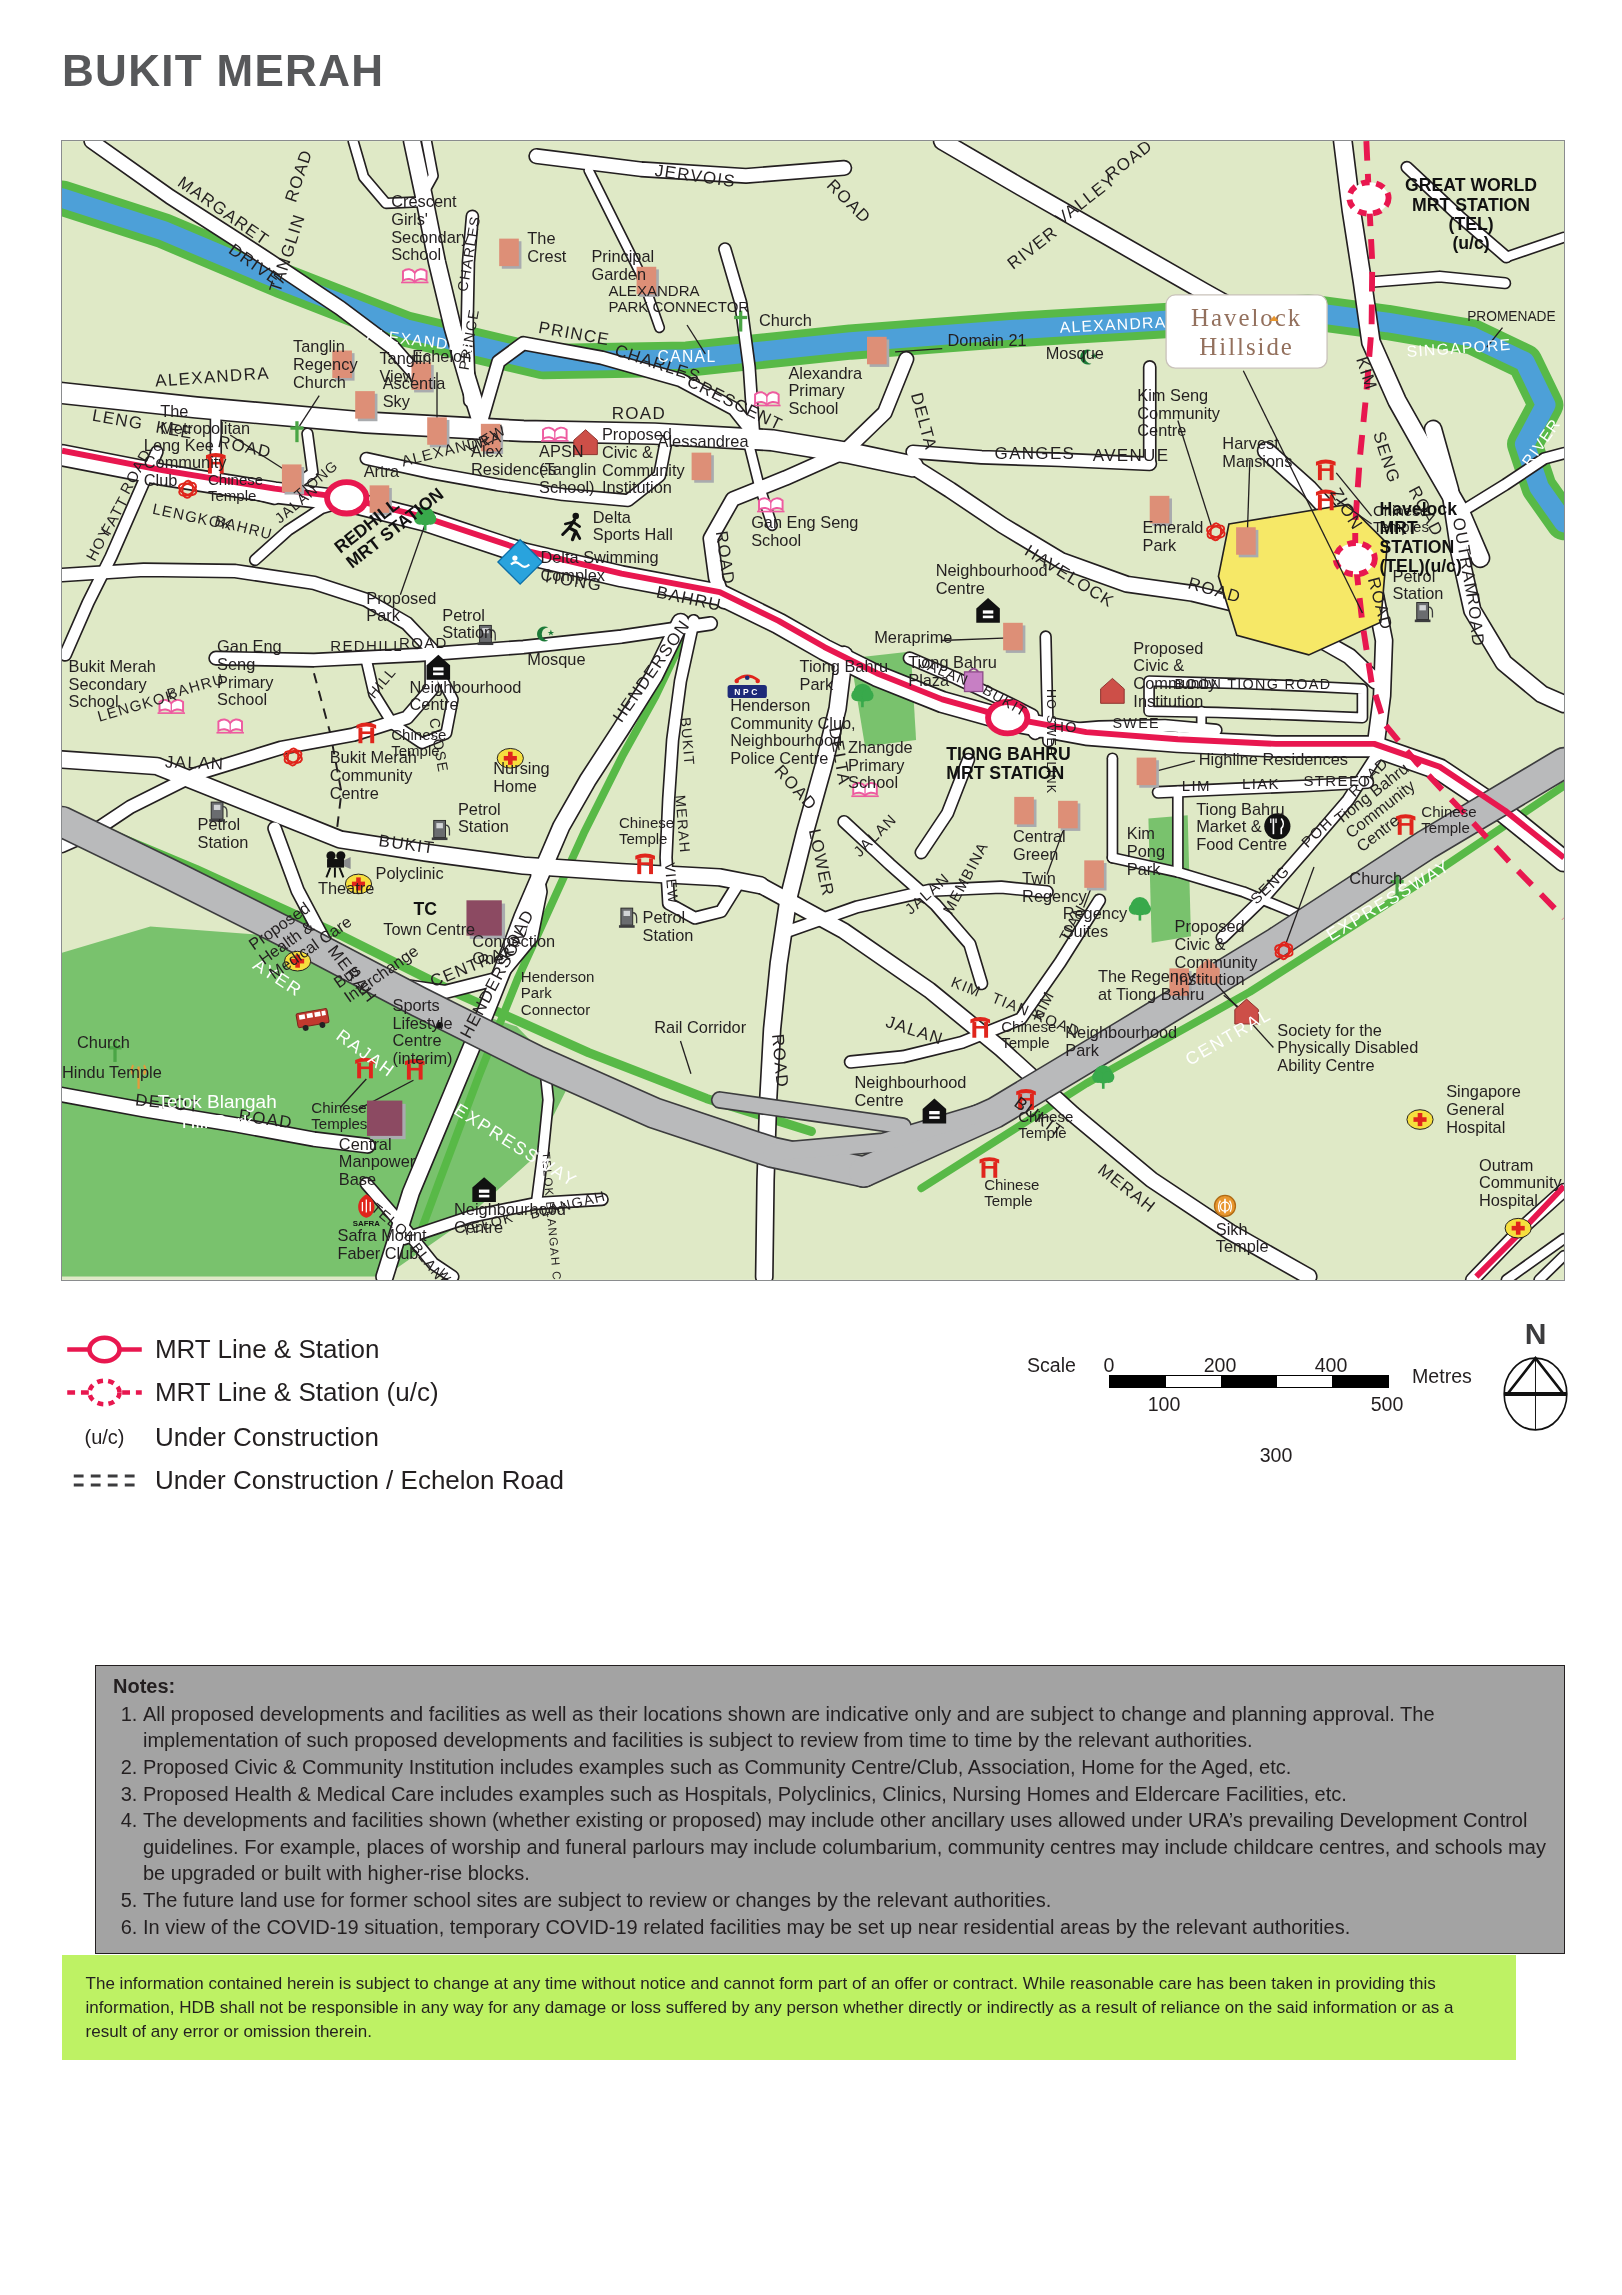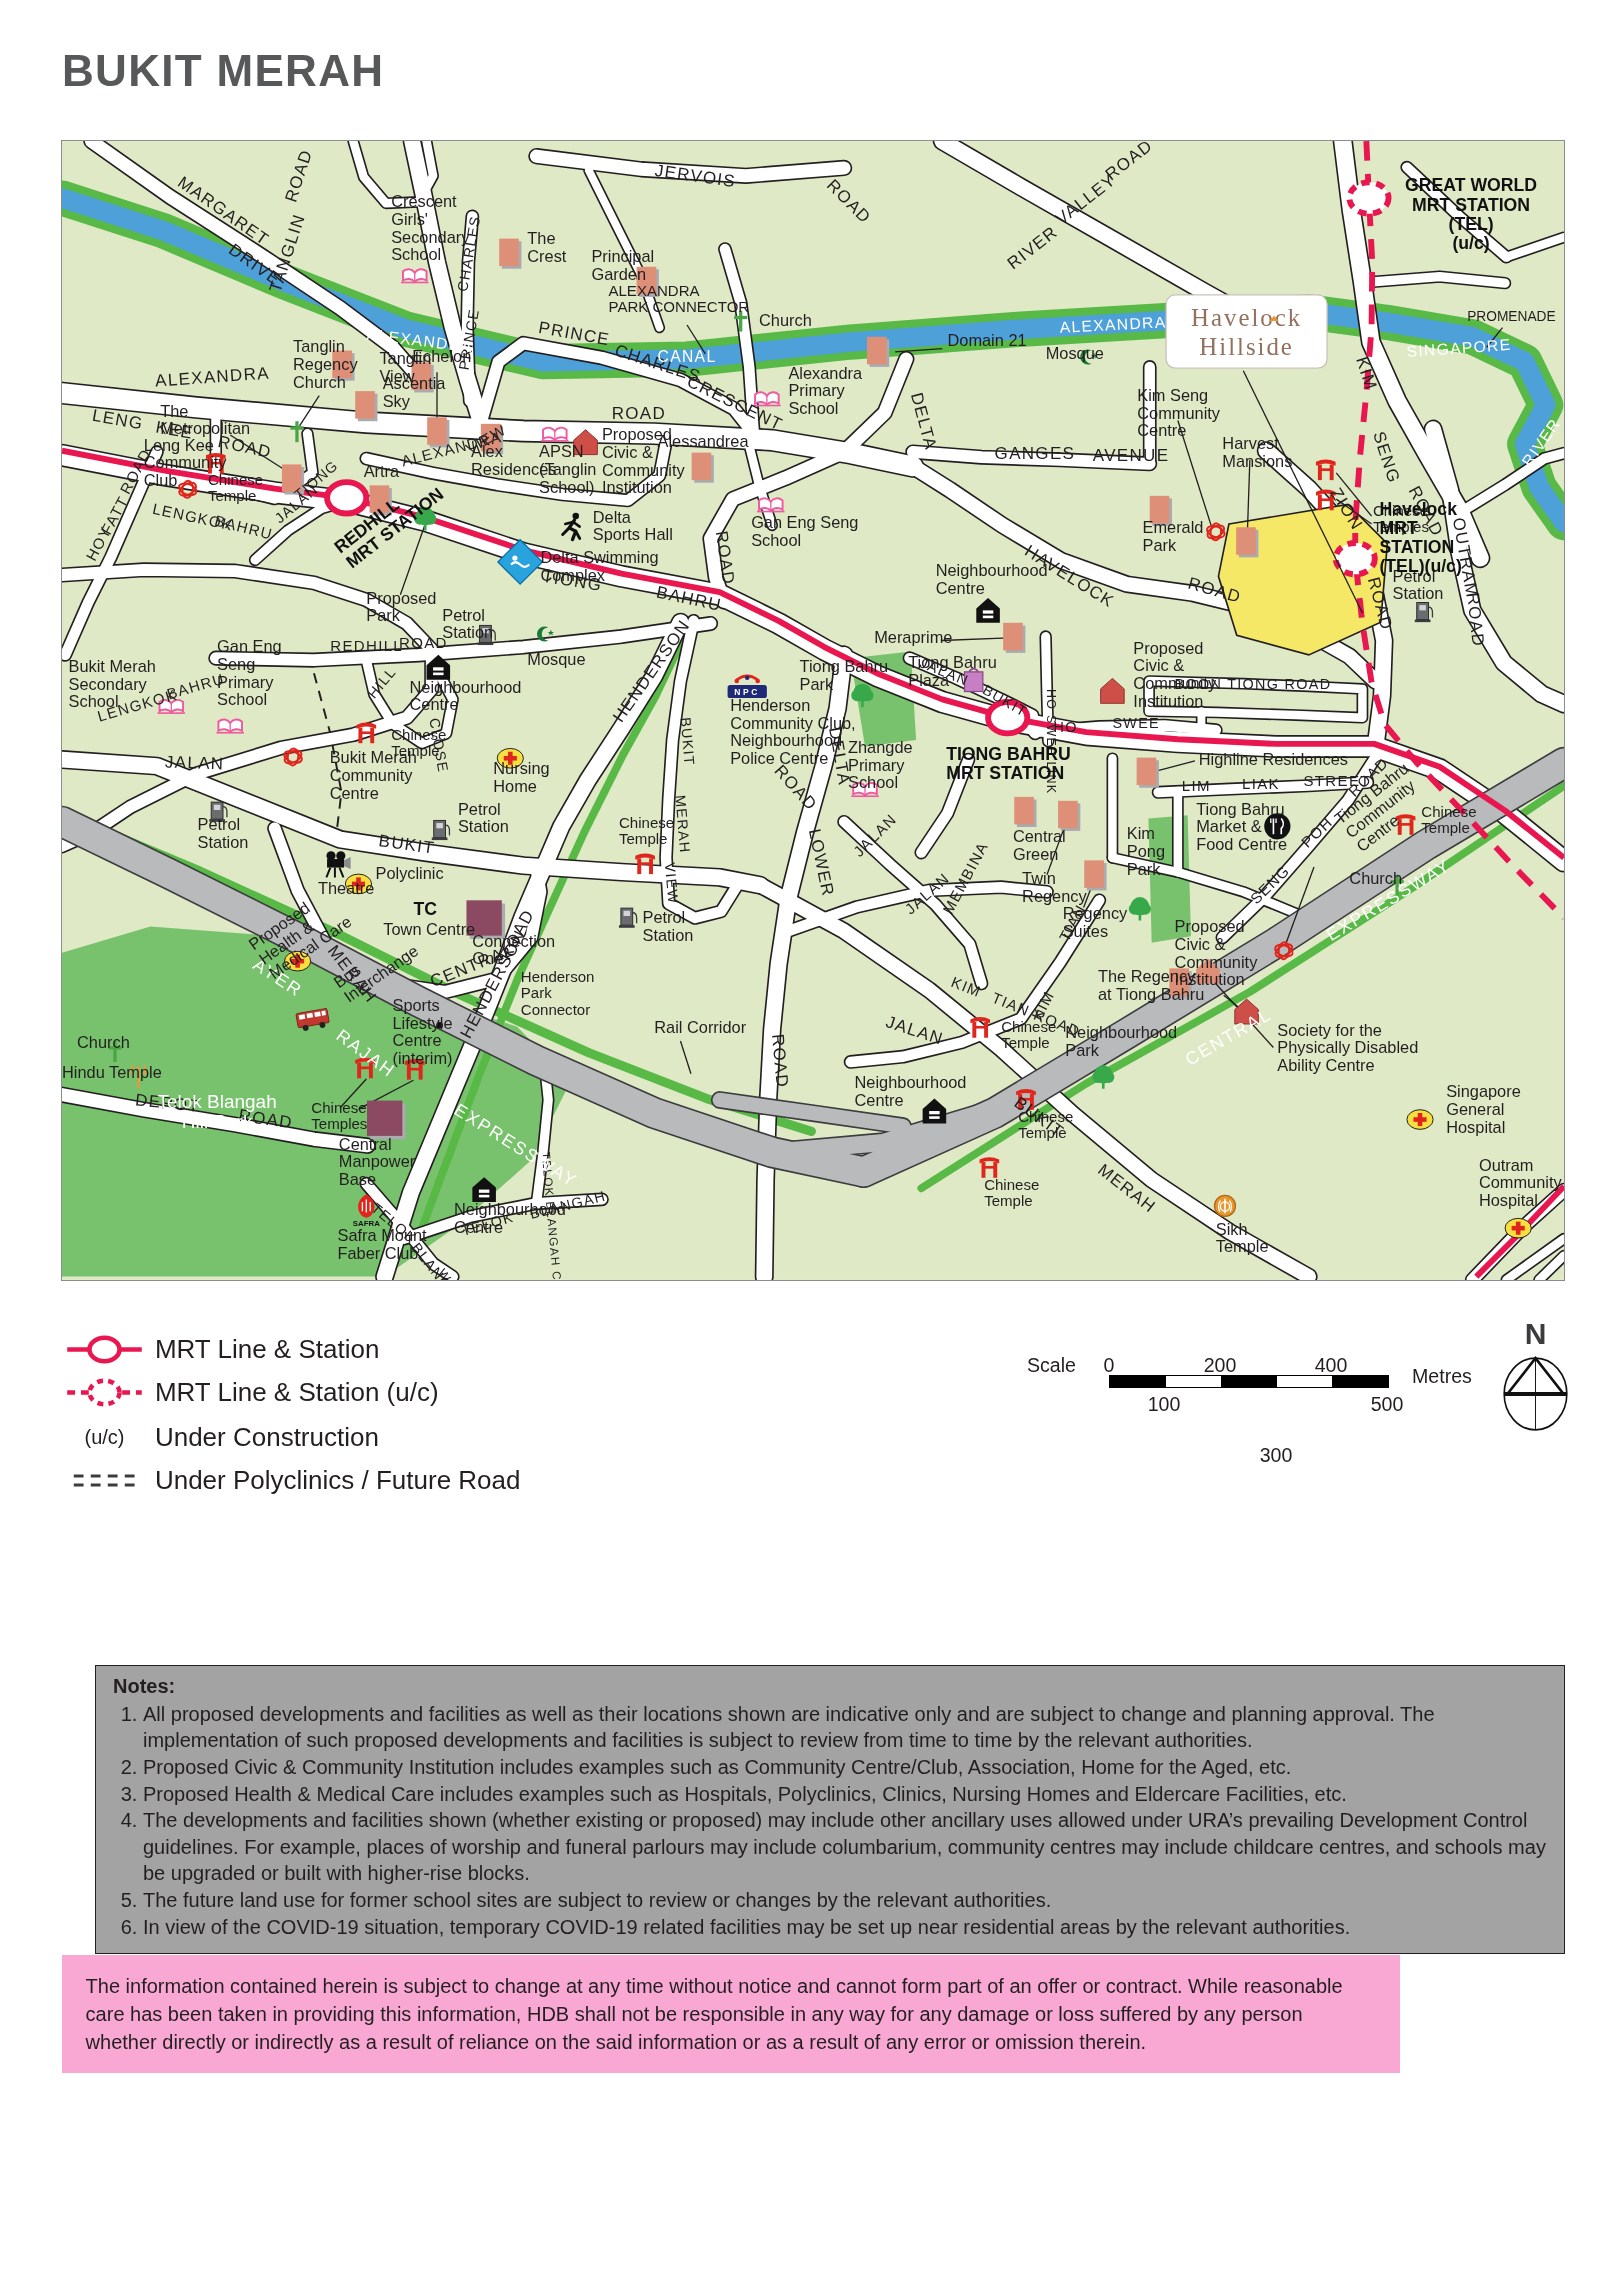--- a/index.html
+++ b/index.html
@@ -14,21 +14,21 @@
   .legend-uc{font-size:20px;width:85px;text-align:center;}
   #scalebar{left:1027px;top:1349px;width:497px;height:72px;}
   #scalebar .sc-txt{position:absolute;font-size:19.6px;}
   #scalebar .bar{position:absolute;top:26px;height:11px;border:1.3px solid #000;background:#fff;}
   #scalebar .seg{position:absolute;top:0;height:100%;}
   #compass{left:1493px;top:1317px;}
   #notes-box{left:95px;top:1665px;width:1470px;border:1.3px solid #231f20;box-sizing:border-box;padding:9.2px 17px 13px 17px;background:#a3a3a3;}
   #notes-title{font-size:20px;font-weight:bold;margin-bottom:2.6px;}
   #notes-list{margin:0;padding-left:30px;}
   #notes-list li{font-size:20px;line-height:1.33;margin:0;}
-  #disclaimer{left:62px;top:1955px;width:1338px;box-sizing:border-box;background:#f9a8d4;padding:17px 23.6px;font-size:20px;line-height:1.4;}
+  #disclaimer{left:62px;top:1955px;width:1454px;box-sizing:border-box;background:#bef264;padding:17px 23.6px;font-size:17px;line-height:1.4;}
 </style>
 </head>
 <body>
 
 <div class="abs" id="page-title">BUKIT MERAH</div>
 
 <div class="abs" id="map-frame">
   <svg id="map-svg" xmlns="http://www.w3.org/2000/svg" viewBox="95 215 2295 1740">
       <rect x="95" y="215" width="2295" height="1740" fill="#dfe9c6"></rect>
       <polygon points="95,1455 230,1415 400,1428 520,1468 650,1522 790,1568 872,1652 812,1772 700,1872 588,1950 95,1950" fill="#79c26d"></polygon>
@@ -823,21 +823,21 @@
       <div class="legend-uc">(u/c)</div>
       <span class="legend-label">Under Construction</span>
     </div>
     <div class="legend-row" style="top: 1466px;">
       <div class="legend-sym">
         <svg width="85" height="29" viewBox="0 0 130 44">
           <line x1="18" y1="15" x2="112" y2="15" stroke="#3c3c3e" stroke-width="4.5" stroke-dasharray="15 11"></line>
           <line x1="18" y1="29" x2="112" y2="29" stroke="#3c3c3e" stroke-width="4.5" stroke-dasharray="15 11"></line>
         </svg>
       </div>
-      <span class="legend-label">Under Polyclinics / Future Road</span>
+      <span class="legend-label">Under Construction / Echelon Road</span>
     </div>
   </div>
 
 <div class="abs" id="scalebar">
     <span class="sc-txt" style="top: 5.2px; left: 0px;">Scale</span>
     <span class="sc-txt" style="top: 5.2px; left: 82px; transform: translateX(-50%);">0</span>
     <span class="sc-txt" style="top: 5.2px; left: 193px; transform: translateX(-50%);">200</span>
     <span class="sc-txt" style="top: 5.2px; left: 304px; transform: translateX(-50%);">400</span>
     <span class="sc-txt" style="top: 16px; left: 385px;">Metres</span>
     <div class="bar" style="left: 82px; width: 278px;">

